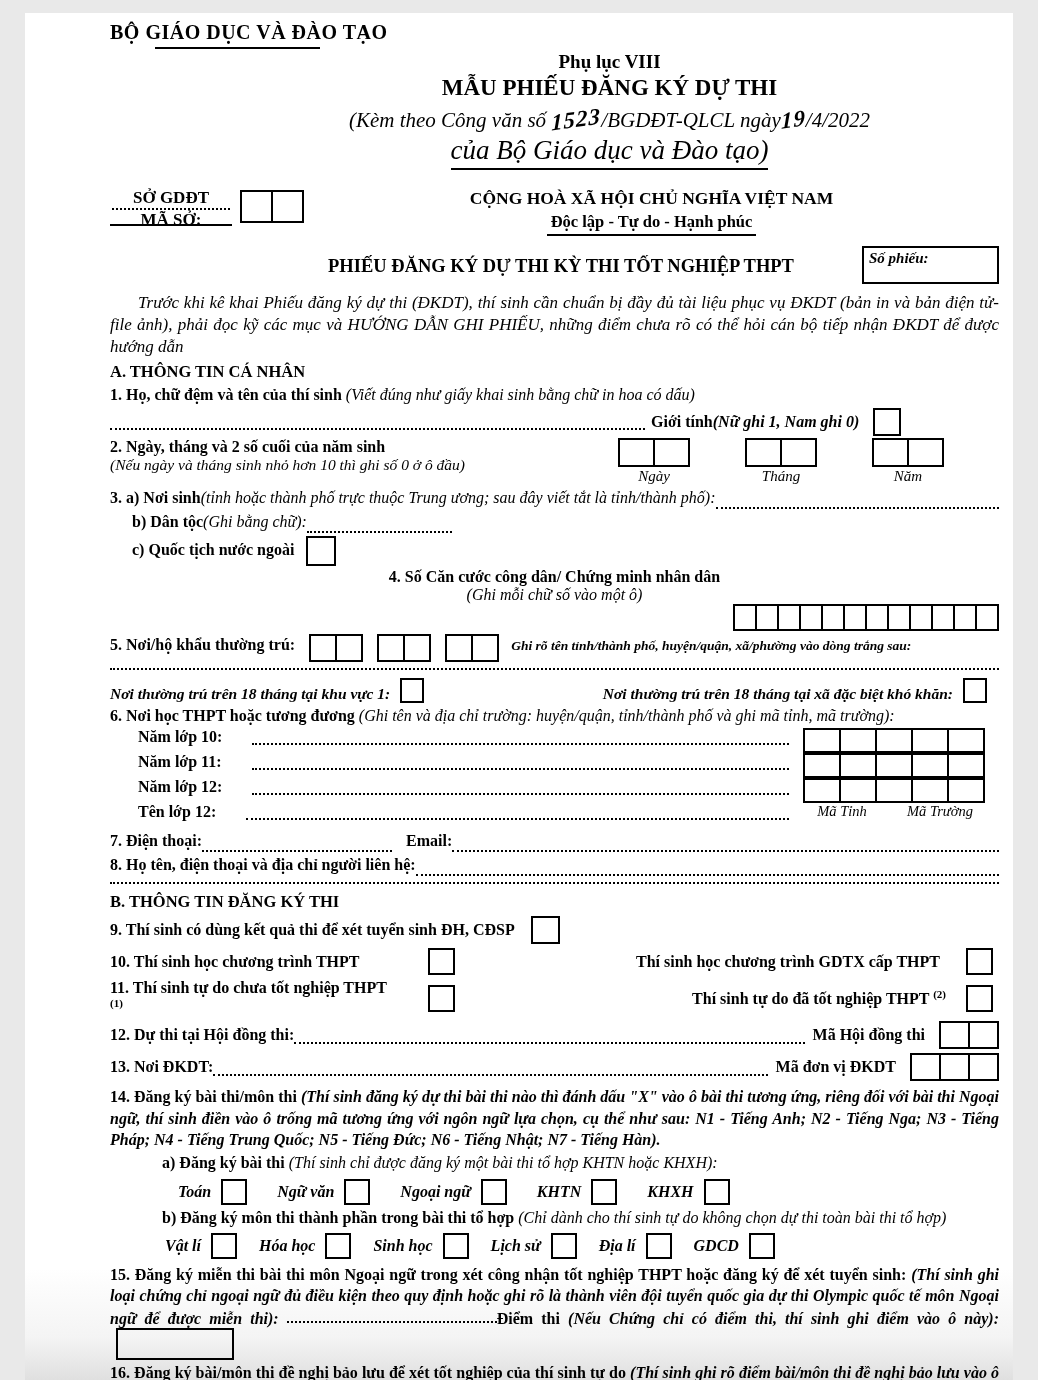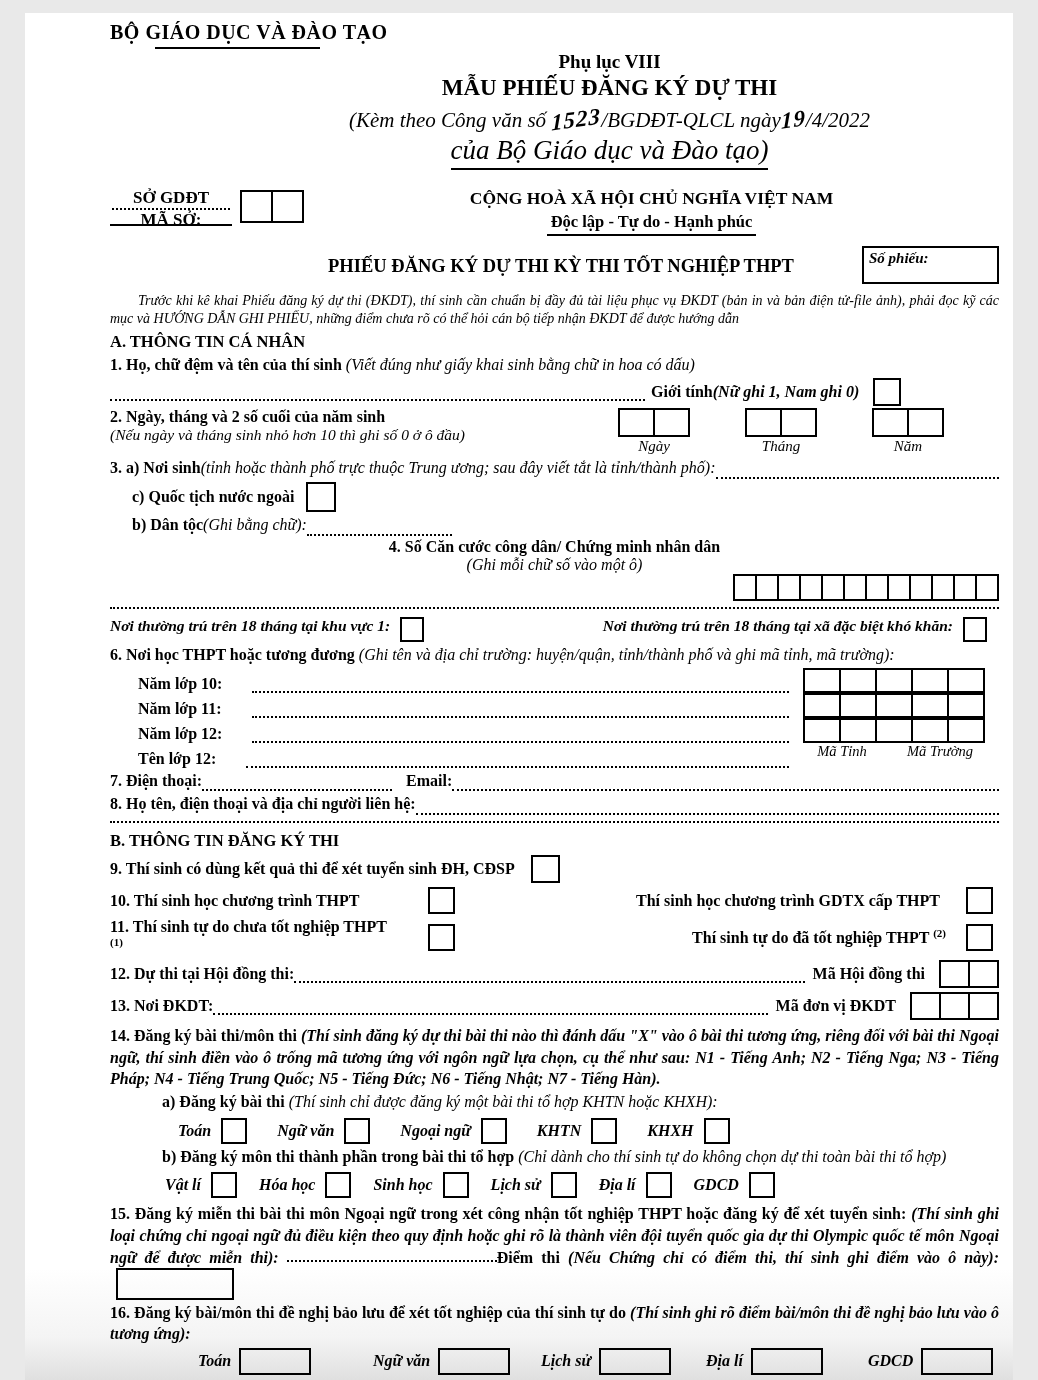--- a/index.html
+++ b/index.html
@@ -40,21 +40,21 @@
   .org-left .lbl { font-size:17px; }
   .org-dots { width:118px; border-bottom:2px dotted #000; height:1em; margin:0 2px; }
   .motto { flex:1; text-align:center; }
   .motto .l1 { font-size:17.5px; }
   .motto .l2 { font-size:16.5px; display:inline-block; border-bottom:2px solid #000; padding:1px 4px 2px; margin-top:2px; }
 
   .title-row { display:flex; margin-top:10px; align-items:flex-start; }
   .main-title { flex:1; text-align:center; font-size:18.5px; padding-top:10px; padding-left:150px; }
   .sophieu { width:137px; height:38px; border:2px solid #000; font-size:15px; padding:2px 5px; flex:0 0 auto; }
 
-  .intro { font-size:14px; margin-top:8px; text-align:justify; text-indent:28px; line-height:1.3; }
+  .intro { font-size:17px; margin-top:8px; text-align:justify; text-indent:28px; line-height:1.3; }
 
   .sec-head { font-size:16.5px; margin-top:4px; }
   .item { margin-top:3px; line-height:1.3; }
 
   
   .gender-row { display:flex; align-items:center; margin-top:2px; }
   .gender-row .bx { margin-left:14px; }
 
   
   .dob { display:flex; margin-top:2px; }
@@ -70,28 +70,28 @@
   .cccd .bxg { margin-left:auto; }
   .cccd .bx { width:24px; height:27px; }
 
   
   .res { display:flex; align-items:flex-start; margin-top:3px; }
   .res .bxg { margin:0 0 0 14px; }
   .res .note { font-size:13.5px; margin-left:12px; flex:1; line-height:1.15; padding-top:4px; }
   .res-caps { display:flex; font-size:13.5px; margin-left:212px; }
   .res-caps span { margin-right:14px; }
 
-  .kv-row { display:flex; align-items:flex-start; font-size:15.5px; }
+  .kv-row { display:flex; align-items:flex-end; font-size:15.5px; }
   .kv-row .bx { width:24px; height:25px; margin-left:10px; }
   .kv-row .gap { flex:1; }
 
   
   .school { display:flex; margin-top:2px; }
   .school-left { flex:1; padding-right:14px; }
-  .school-left .srow { display:flex; align-items:flex-end; height:25px;gap:30px; }
+  .school-left .srow { display:flex; height:25px;gap:30px; }
   .school-left .srow .lb { padding-left:28px; }
   .school-right { width:196px; flex:0 0 auto; }
   .grid-row { display:flex; }
   .grid-row .bx { width:38px; height:25px; }
   .grid-row .bx + .bx { margin-left:-2px; }
   .grid-row .g2 { margin-left:2px; }
   .grid-caps { display:flex; font-size:14.5px; font-style:italic; }
   .grid-caps .c1 { width:78px; text-align:center; }
   .grid-caps .c2 { flex:1; text-align:center; }
 
@@ -194,49 +194,65 @@
         <div class="cap i">Năm</div>
       </div>
     </div>
   </div>
 
   <div class="item row">
     <span class="b">3. a) Nơi sinh </span>
       <span class="i">(tỉnh hoặc thành phố trực thuộc Trung ương; sau đây viết tắt là tỉnh/thành phố):</span>
       <span class="dots"></span>
   </div>
-  <div class="item rowc" style="padding-left:22px;">
-    <span class="b">c) Quốc tịch nước ngoài</span>
-    <span class="bx" style="margin-left:12px;width:30px;height:30px;"></span>
-  </div>
   <div class="item row" style="padding-left:22px;">
     <span class="b">b) Dân tộc </span>
       <span class="i">(Ghi bằng chữ):</span>
       <span class="dotsw" style="width:145px;"></span>
   </div>
+  <div class="item rowc" style="padding-left:22px;">
+    <span class="b">c) Quốc tịch nước ngoài</span>
+    <span class="bx" style="margin-left:12px;width:30px;height:30px;"></span>
+  </div>
 
   <div class="cccd">
     <span class="b">4. Số Căn cước công dân/ Chứng minh nhân dân </span>
       <span class="i">(Ghi mỗi chữ số vào một ô)</span>
     <div class="bxg">
       <div class="bx"></div>
         <div class="bx"></div>
         <div class="bx"></div>
         <div class="bx"></div>
         <div class="bx"></div>
         <div class="bx"></div>
         <div class="bx"></div>
         <div class="bx"></div>
         <div class="bx"></div>
         <div class="bx"></div>
         <div class="bx"></div>
         <div class="bx"></div>
     </div>
   </div>
 
+  <div class="res">
+    <span class="b" style="padding-top:2px;">5. Nơi/hộ khẩu thường trú:</span>
+    <div class="bxg">
+        <div class="bx"></div>
+        <div class="bx"></div>
+      </div>
+    <div class="bxg">
+        <div class="bx"></div>
+        <div class="bx"></div>
+      </div>
+    <div class="bxg">
+        <div class="bx"></div>
+        <div class="bx"></div>
+      </div>
+    <div class="note bi">Ghi rõ tên tỉnh/thành phố, huyện/quận, xã/phường vào dòng trắng sau:</div>
+  </div>
 
   <div class="sep"></div>
 
   <div class="kv-row">
     <span class="bi">Nơi thường trú trên 18 tháng tại khu vực 1:</span>
     <span class="bx"></span>
     <span class="gap"></span>
     <span class="bi">Nơi thường trú trên 18 tháng tại xã đặc biệt khó khăn:</span>
     <span class="bx" style="margin-right:12px;"></span>
   </div>

